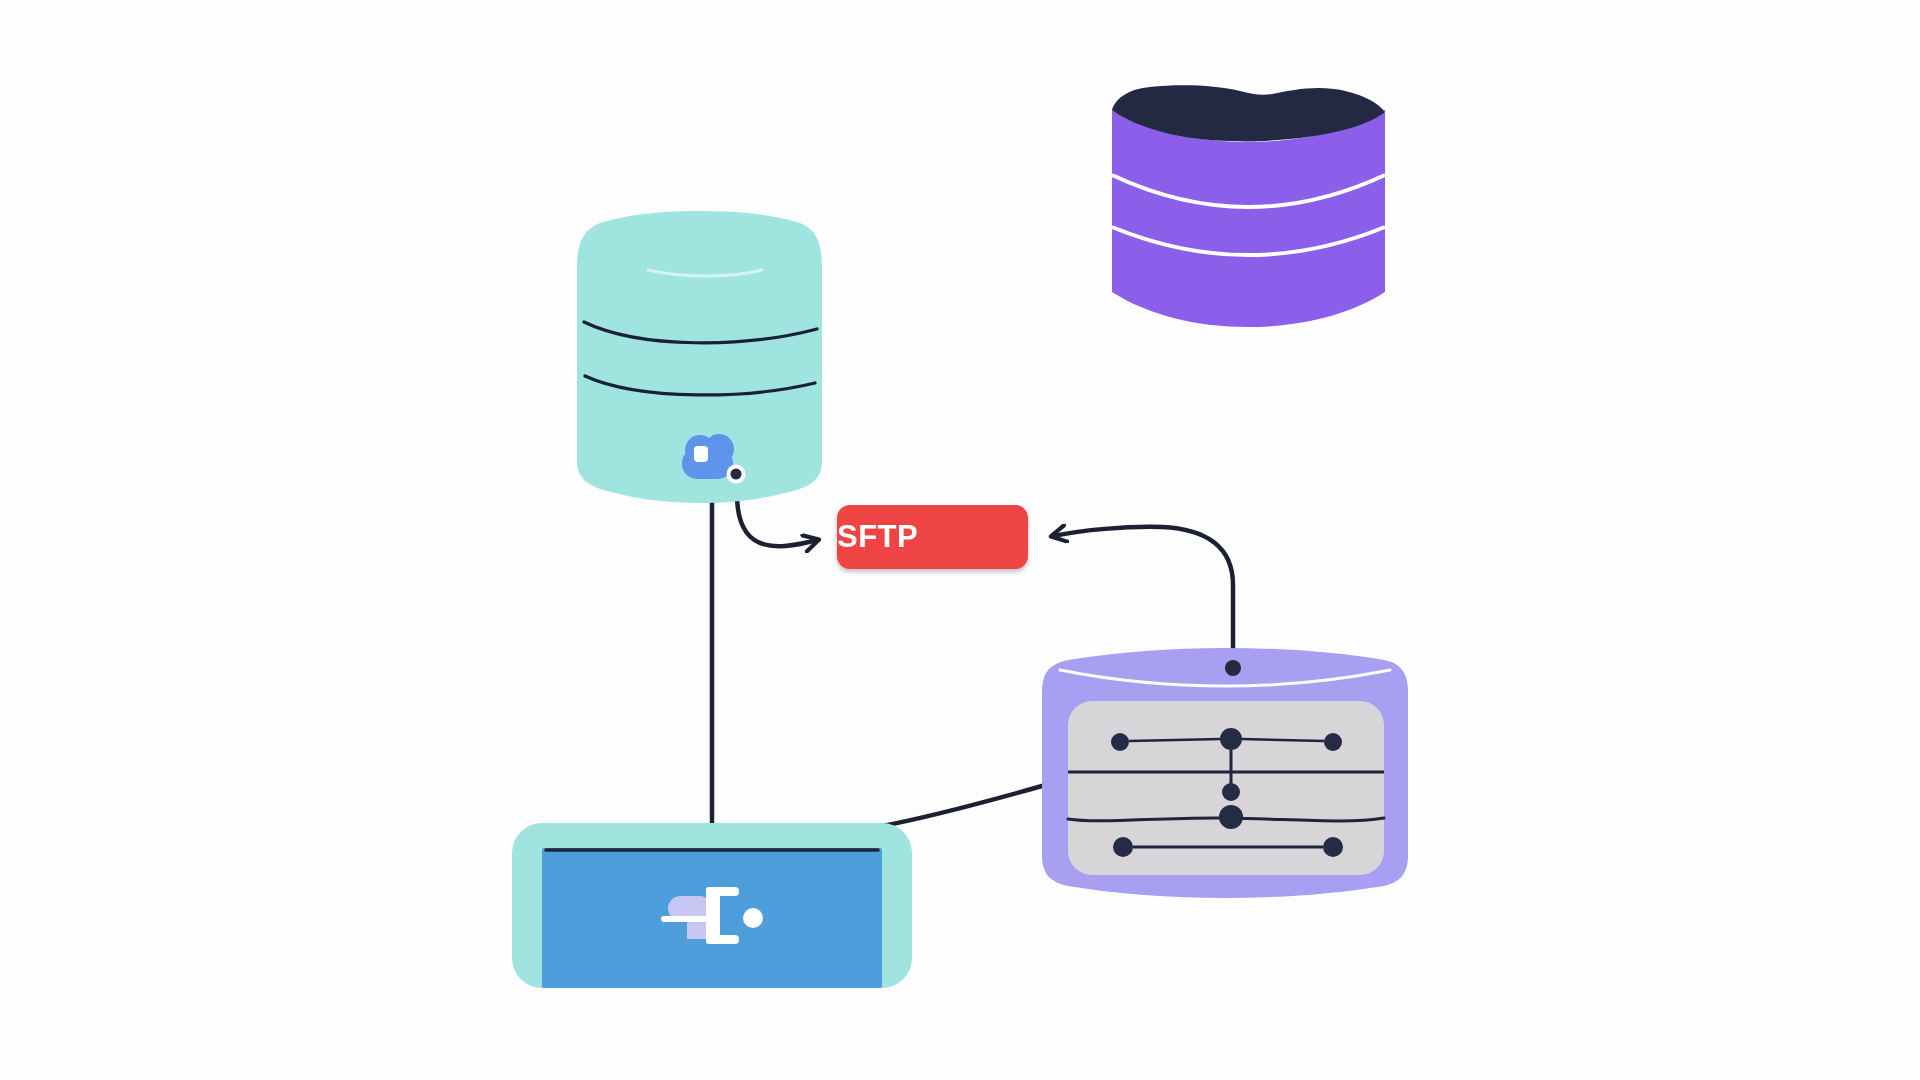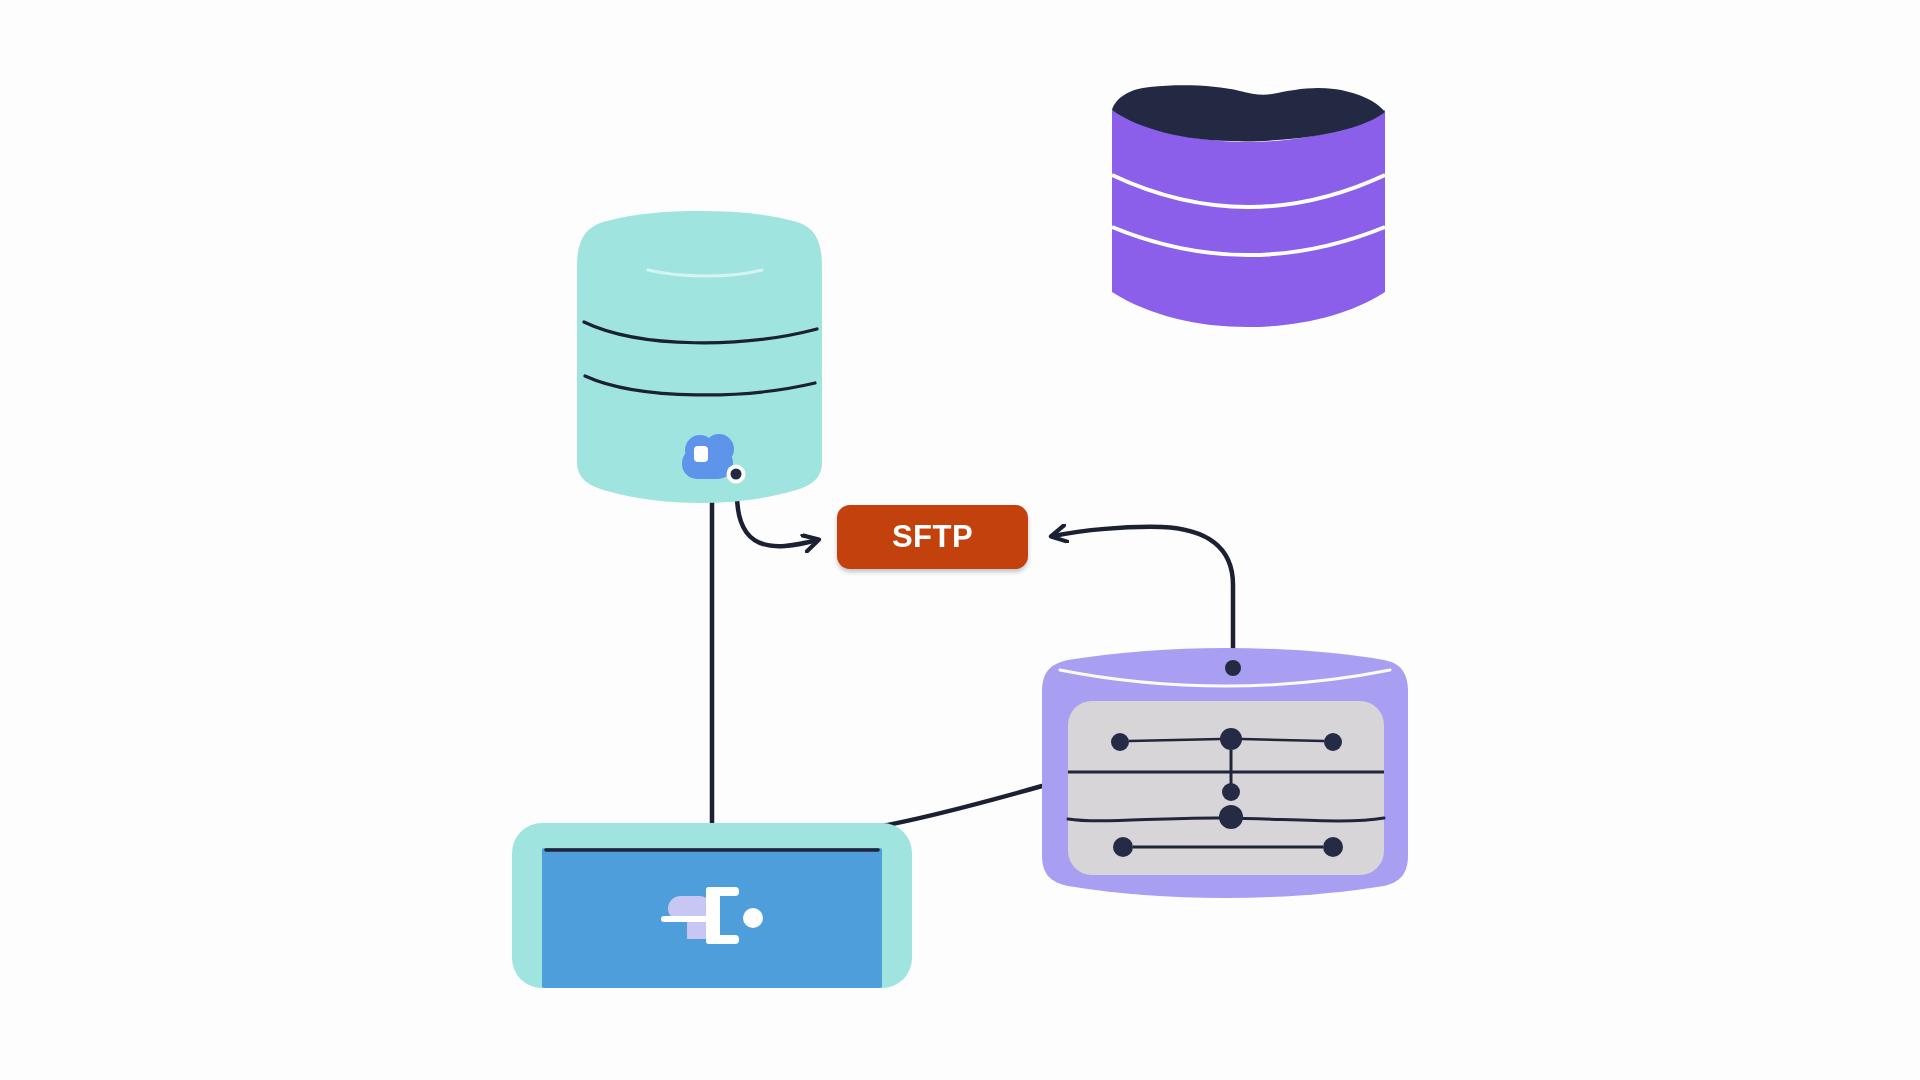--- a/index.html
+++ b/index.html
@@ -20,25 +20,25 @@
     position: absolute;
     left: 0;
     top: 0;
   }
   .sftp-badge {
     position: absolute;
     left: 837px;
     top: 505px;
     width: 191px;
     height: 64px;
-    background: #c2410c;
+    background: #ef4444;
     border-radius: 13px;
     display: flex;
     align-items: center;
-    justify-content: center;
+    justify-content: flex-start;
     box-shadow: 0 3px 4px rgba(20, 24, 44, 0.25);
   }
   .sftp-badge .label {
     color: #ffffff;
     font-size: 31px;
     font-weight: 700;
     letter-spacing: 0.5px;
   }
 </style>
 </head>

